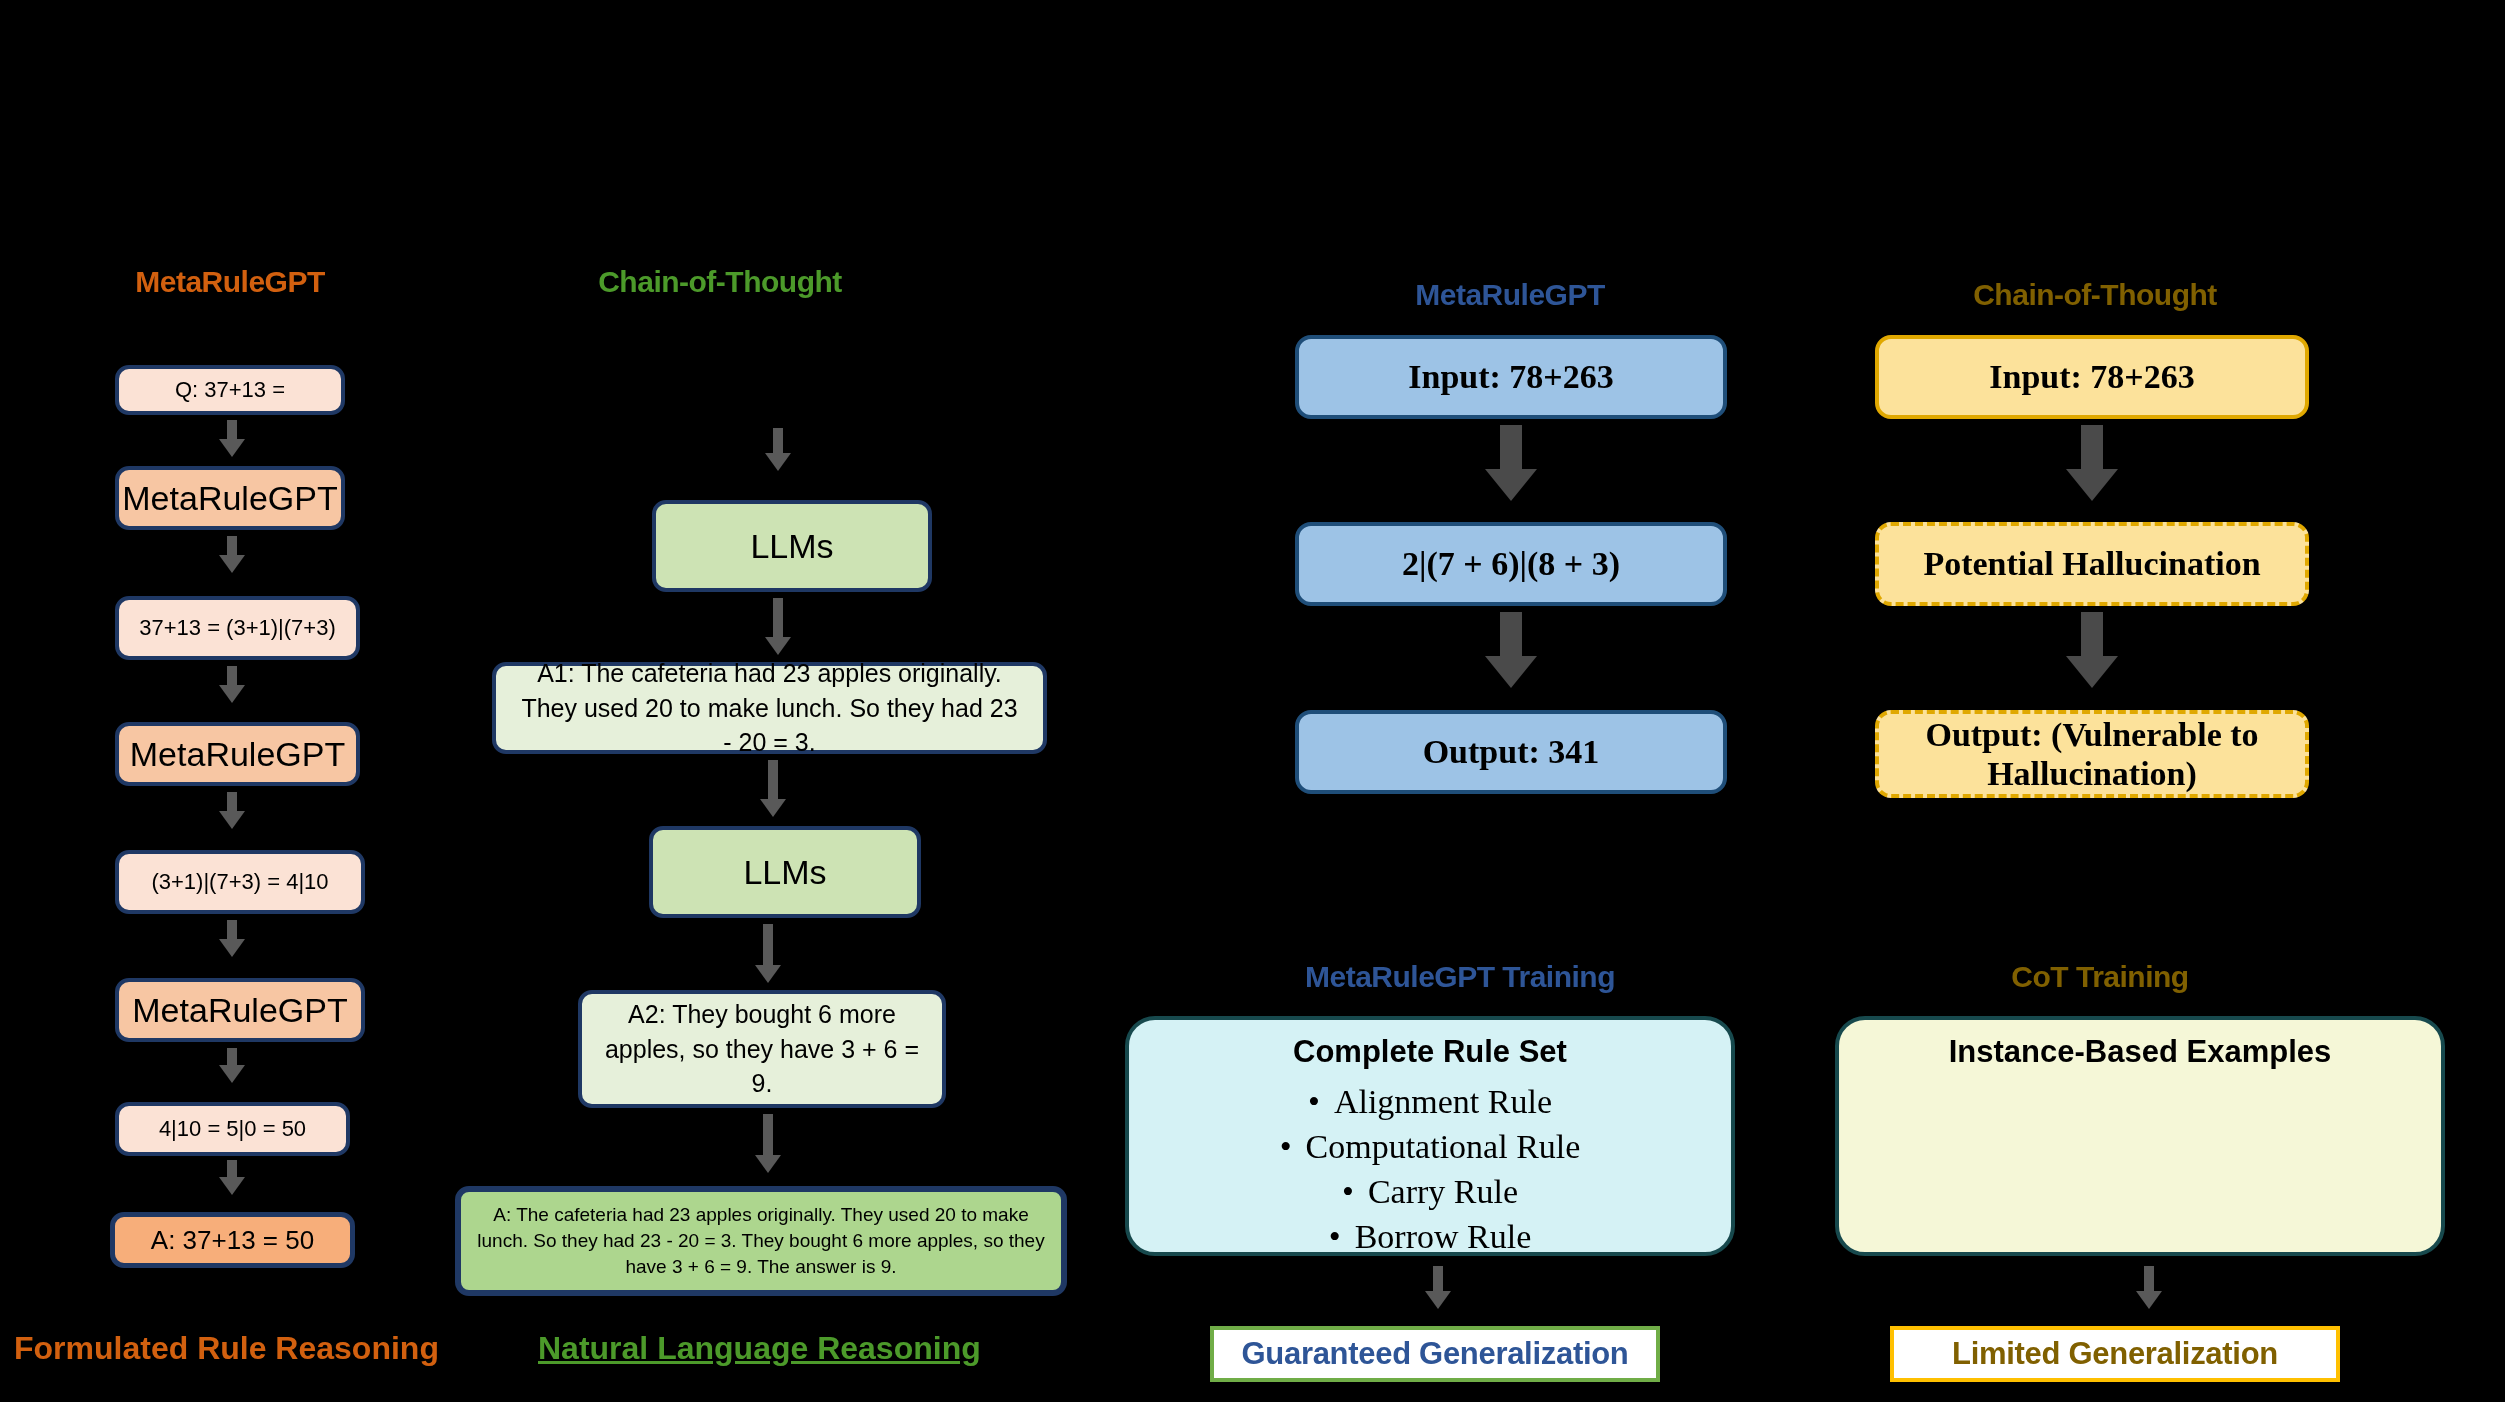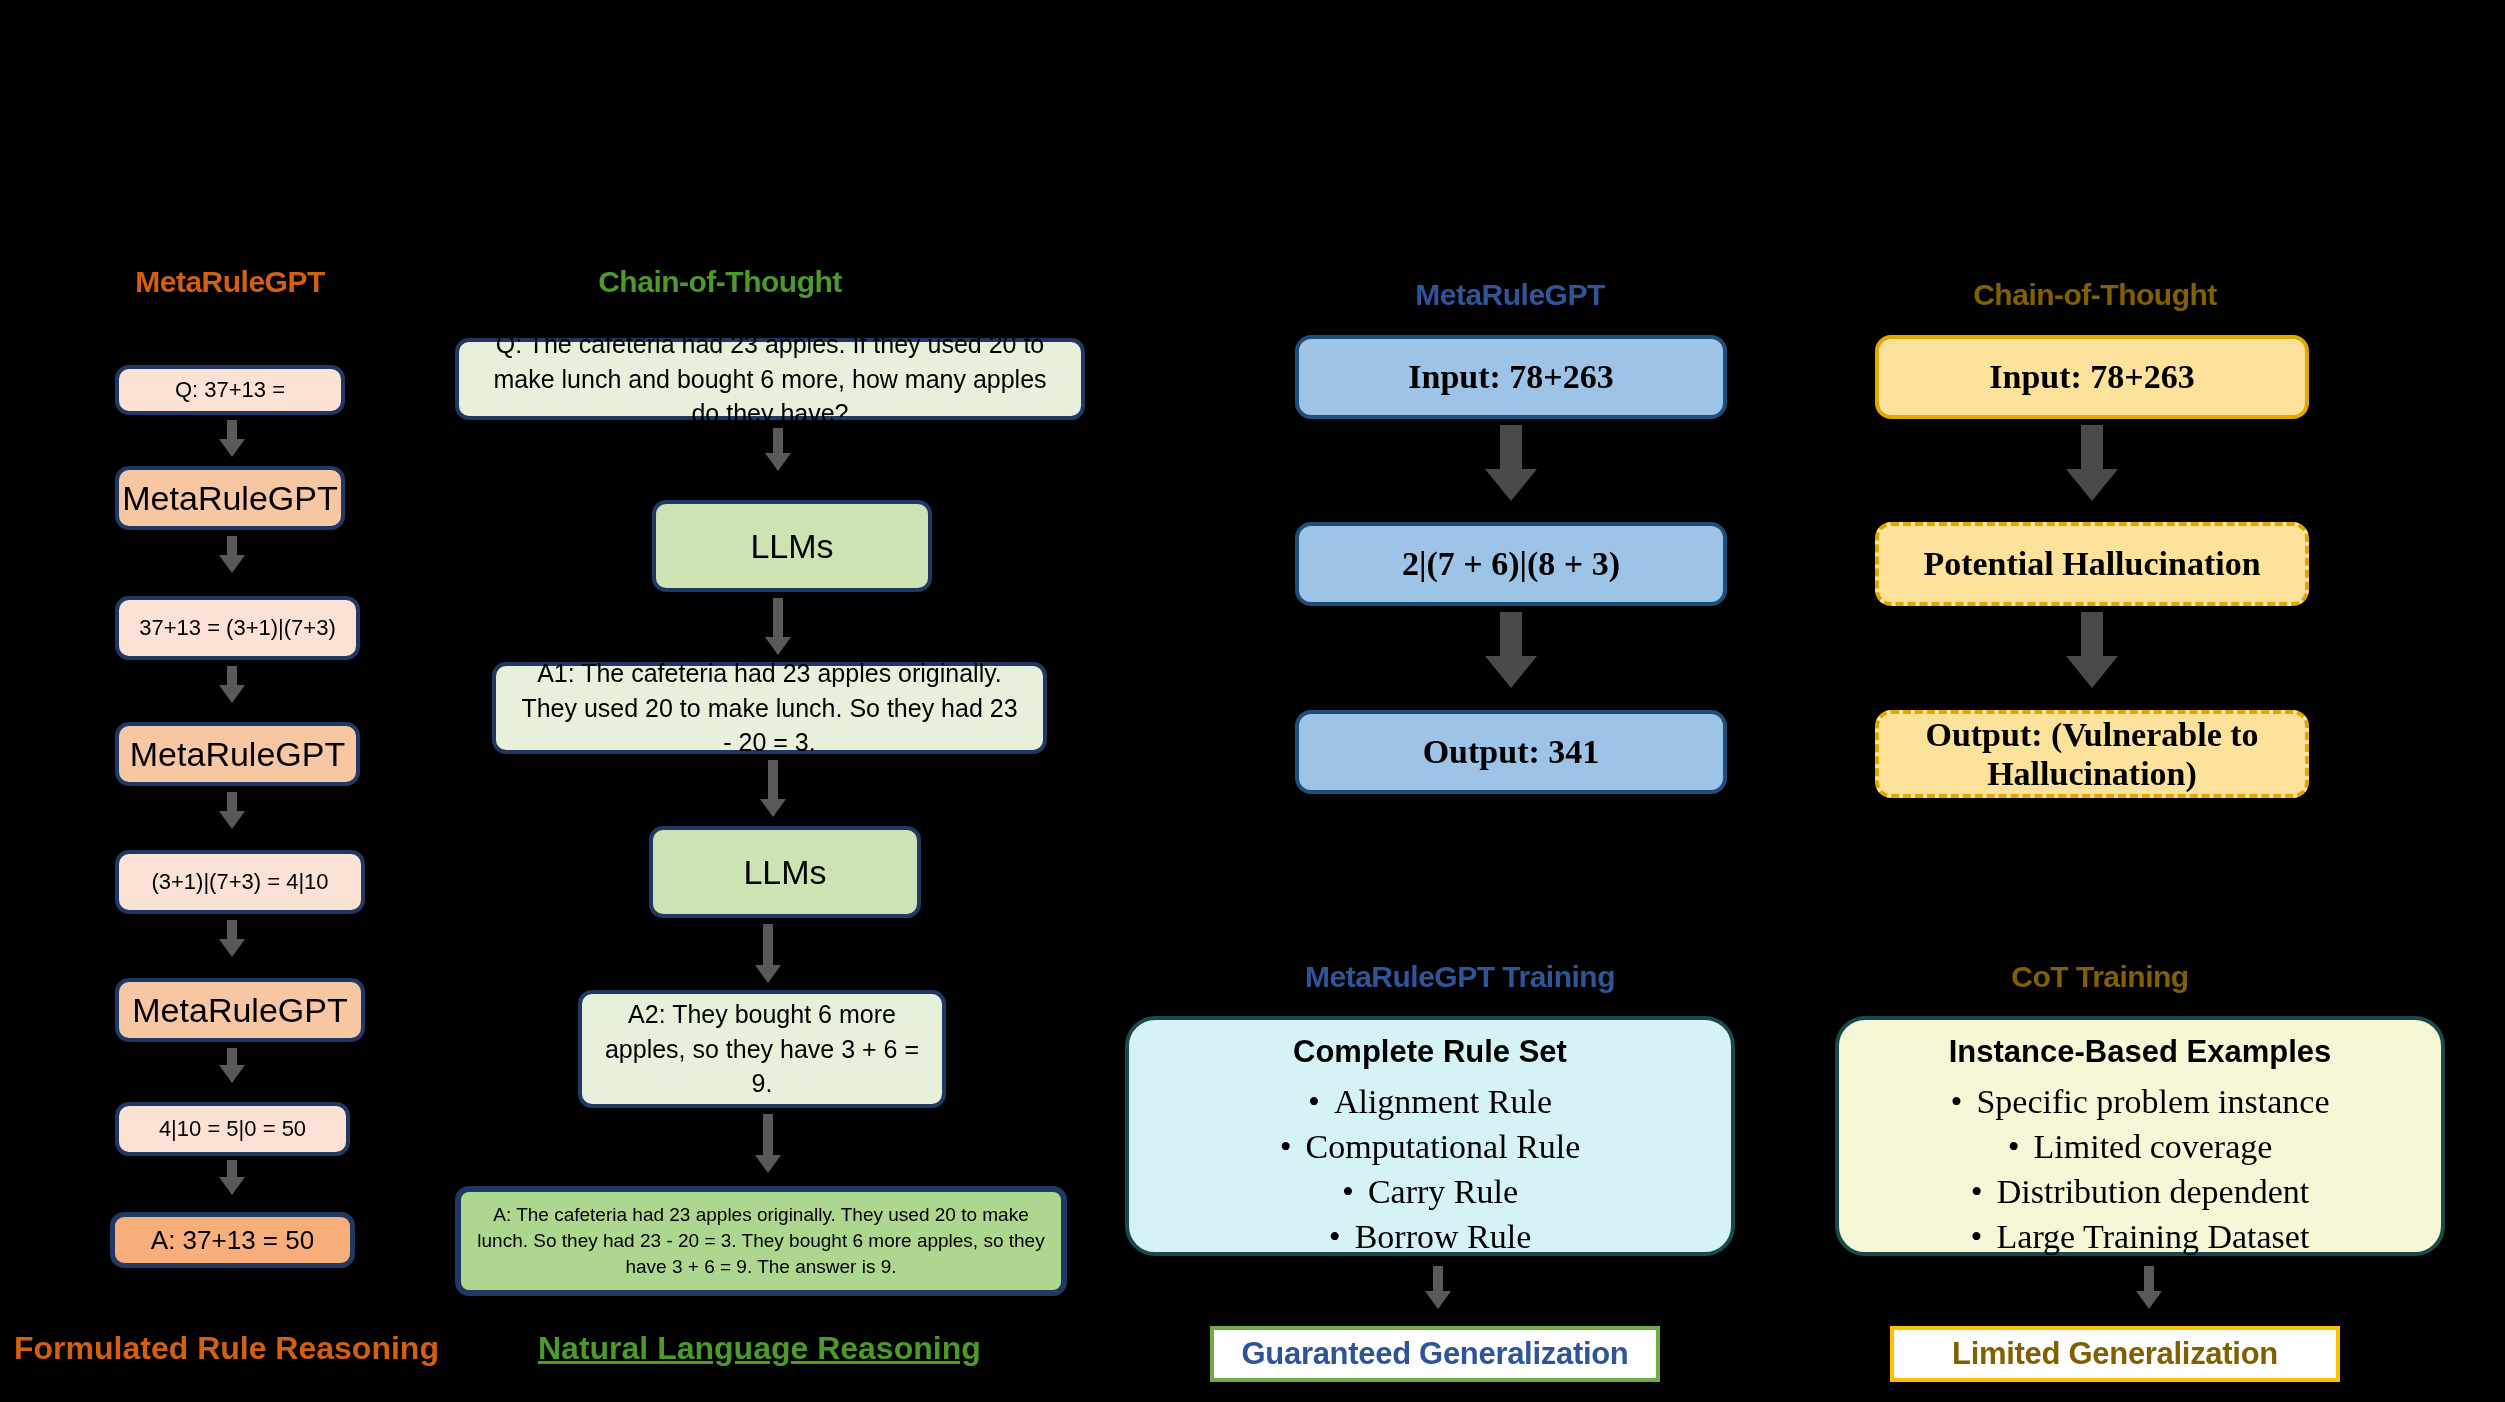--- a/index.html
+++ b/index.html
@@ -187,21 +187,20 @@
     <div class="shaft" style="height:18px;"></div>
       <div class="head"></div>
   </div>
 
   <div class="node n-answer" style="left:110px; top:1212px; width:245px; height:56px;">A: 37+13 = 50</div>
 
   <div class="caption orange" style="left:14px; top:1330px;">Formulated Rule Reasoning</div>
 
   <div class="col-title p2-title" style="left:555px; top:265px; width:330px;">Chain-of-Thought</div>
 
-  <div class="node n-glight" style="left:455px; top:338px; width:630px; height:82px;">Q: The cafeteria had 23 apples. If they used 20 to make lunch and bought 6 more, how many apples do they have?</div>
   <div class="arrow" style="left:765px; top:428px; height:44px;">
     <div class="shaft" style="height:26px;"></div>
       <div class="head"></div>
   </div>
 
   <div class="node n-gmid" style="left:628px; top:500px; width:280px; height:92px;">LLMs</div>
   <div class="arrow" style="left:765px; top:598px; height:58px;">
     <div class="shaft" style="height:40px;"></div>
       <div class="head"></div>
   </div>
@@ -275,26 +274,20 @@
     <div class="shaft" style="height:26px;"></div>
       <div class="head"></div>
   </div>
 
   <div class="result ok" style="left:1210px; top:1326px; width:450px; height:56px;">Guaranteed Generalization</div>
 
   <div class="col-title p4-title" style="left:1880px; top:960px; width:440px;">CoT Training</div>
 
   <div class="card yellow-card" style="left:1835px; top:1016px; width:610px; height:240px;">
     <div class="card-head">Instance-Based Examples</div>
-    <ul>
-      <li><span class="bul">•</span><span>Specific problem instance</span></li>
-      <li><span class="bul">•</span><span>Limited coverage</span></li>
-      <li><span class="bul">•</span><span>Distribution dependent</span></li>
-      <li><span class="bul">•</span><span>Large Training Dataset</span></li>
-    </ul>
   </div>
   <div class="arrow" style="left:2136px; top:1266px; height:44px;">
     <div class="shaft" style="height:26px;"></div>
       <div class="head"></div>
   </div>
 
   <div class="result bad" style="left:1890px; top:1326px; width:450px; height:56px;">Limited Generalization</div>
 
 </div>
 

